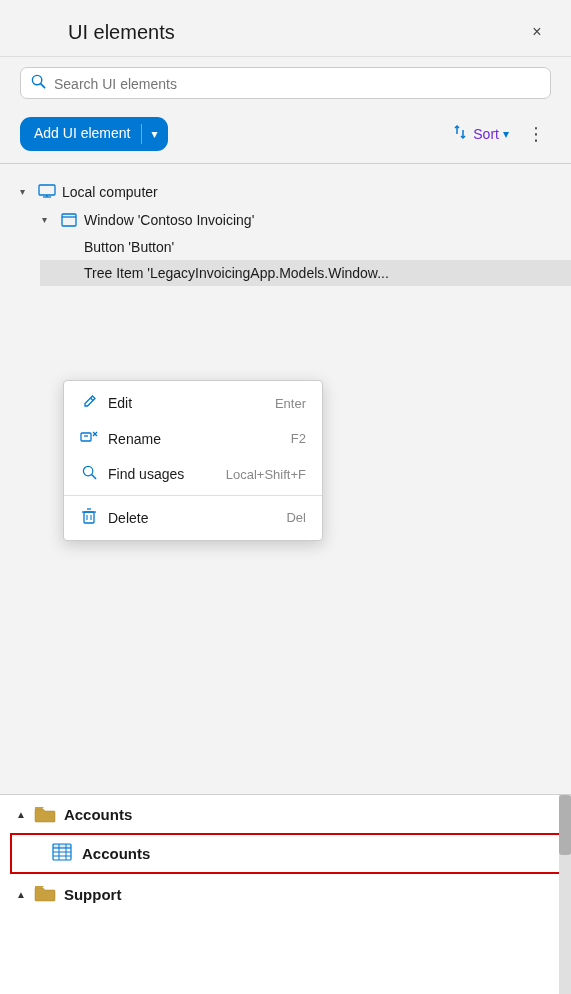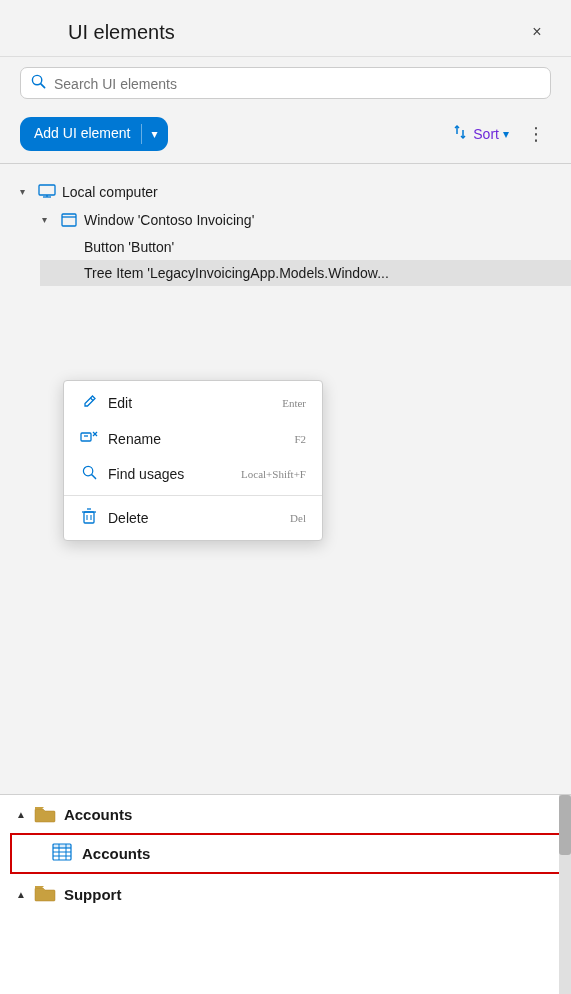--- a/index.html
+++ b/index.html
@@ -211,22 +211,21 @@
       gap: 10px;
     }
     .context-item-icon {
       color: #0078d4;
       font-size: 15px;
       width: 18px;
       text-align: center;
     }
     .context-item-shortcut {
       color: #888;
-      font-size: 11px;
-      font-family: Liberation Serif, serif;
+      font-size: 13px;
     }
     .context-divider {
       height: 1px;
       background: #e0e0e0;
       margin: 3px 0;
     }
 
     
     .bottom-panel {
       position: absolute;

